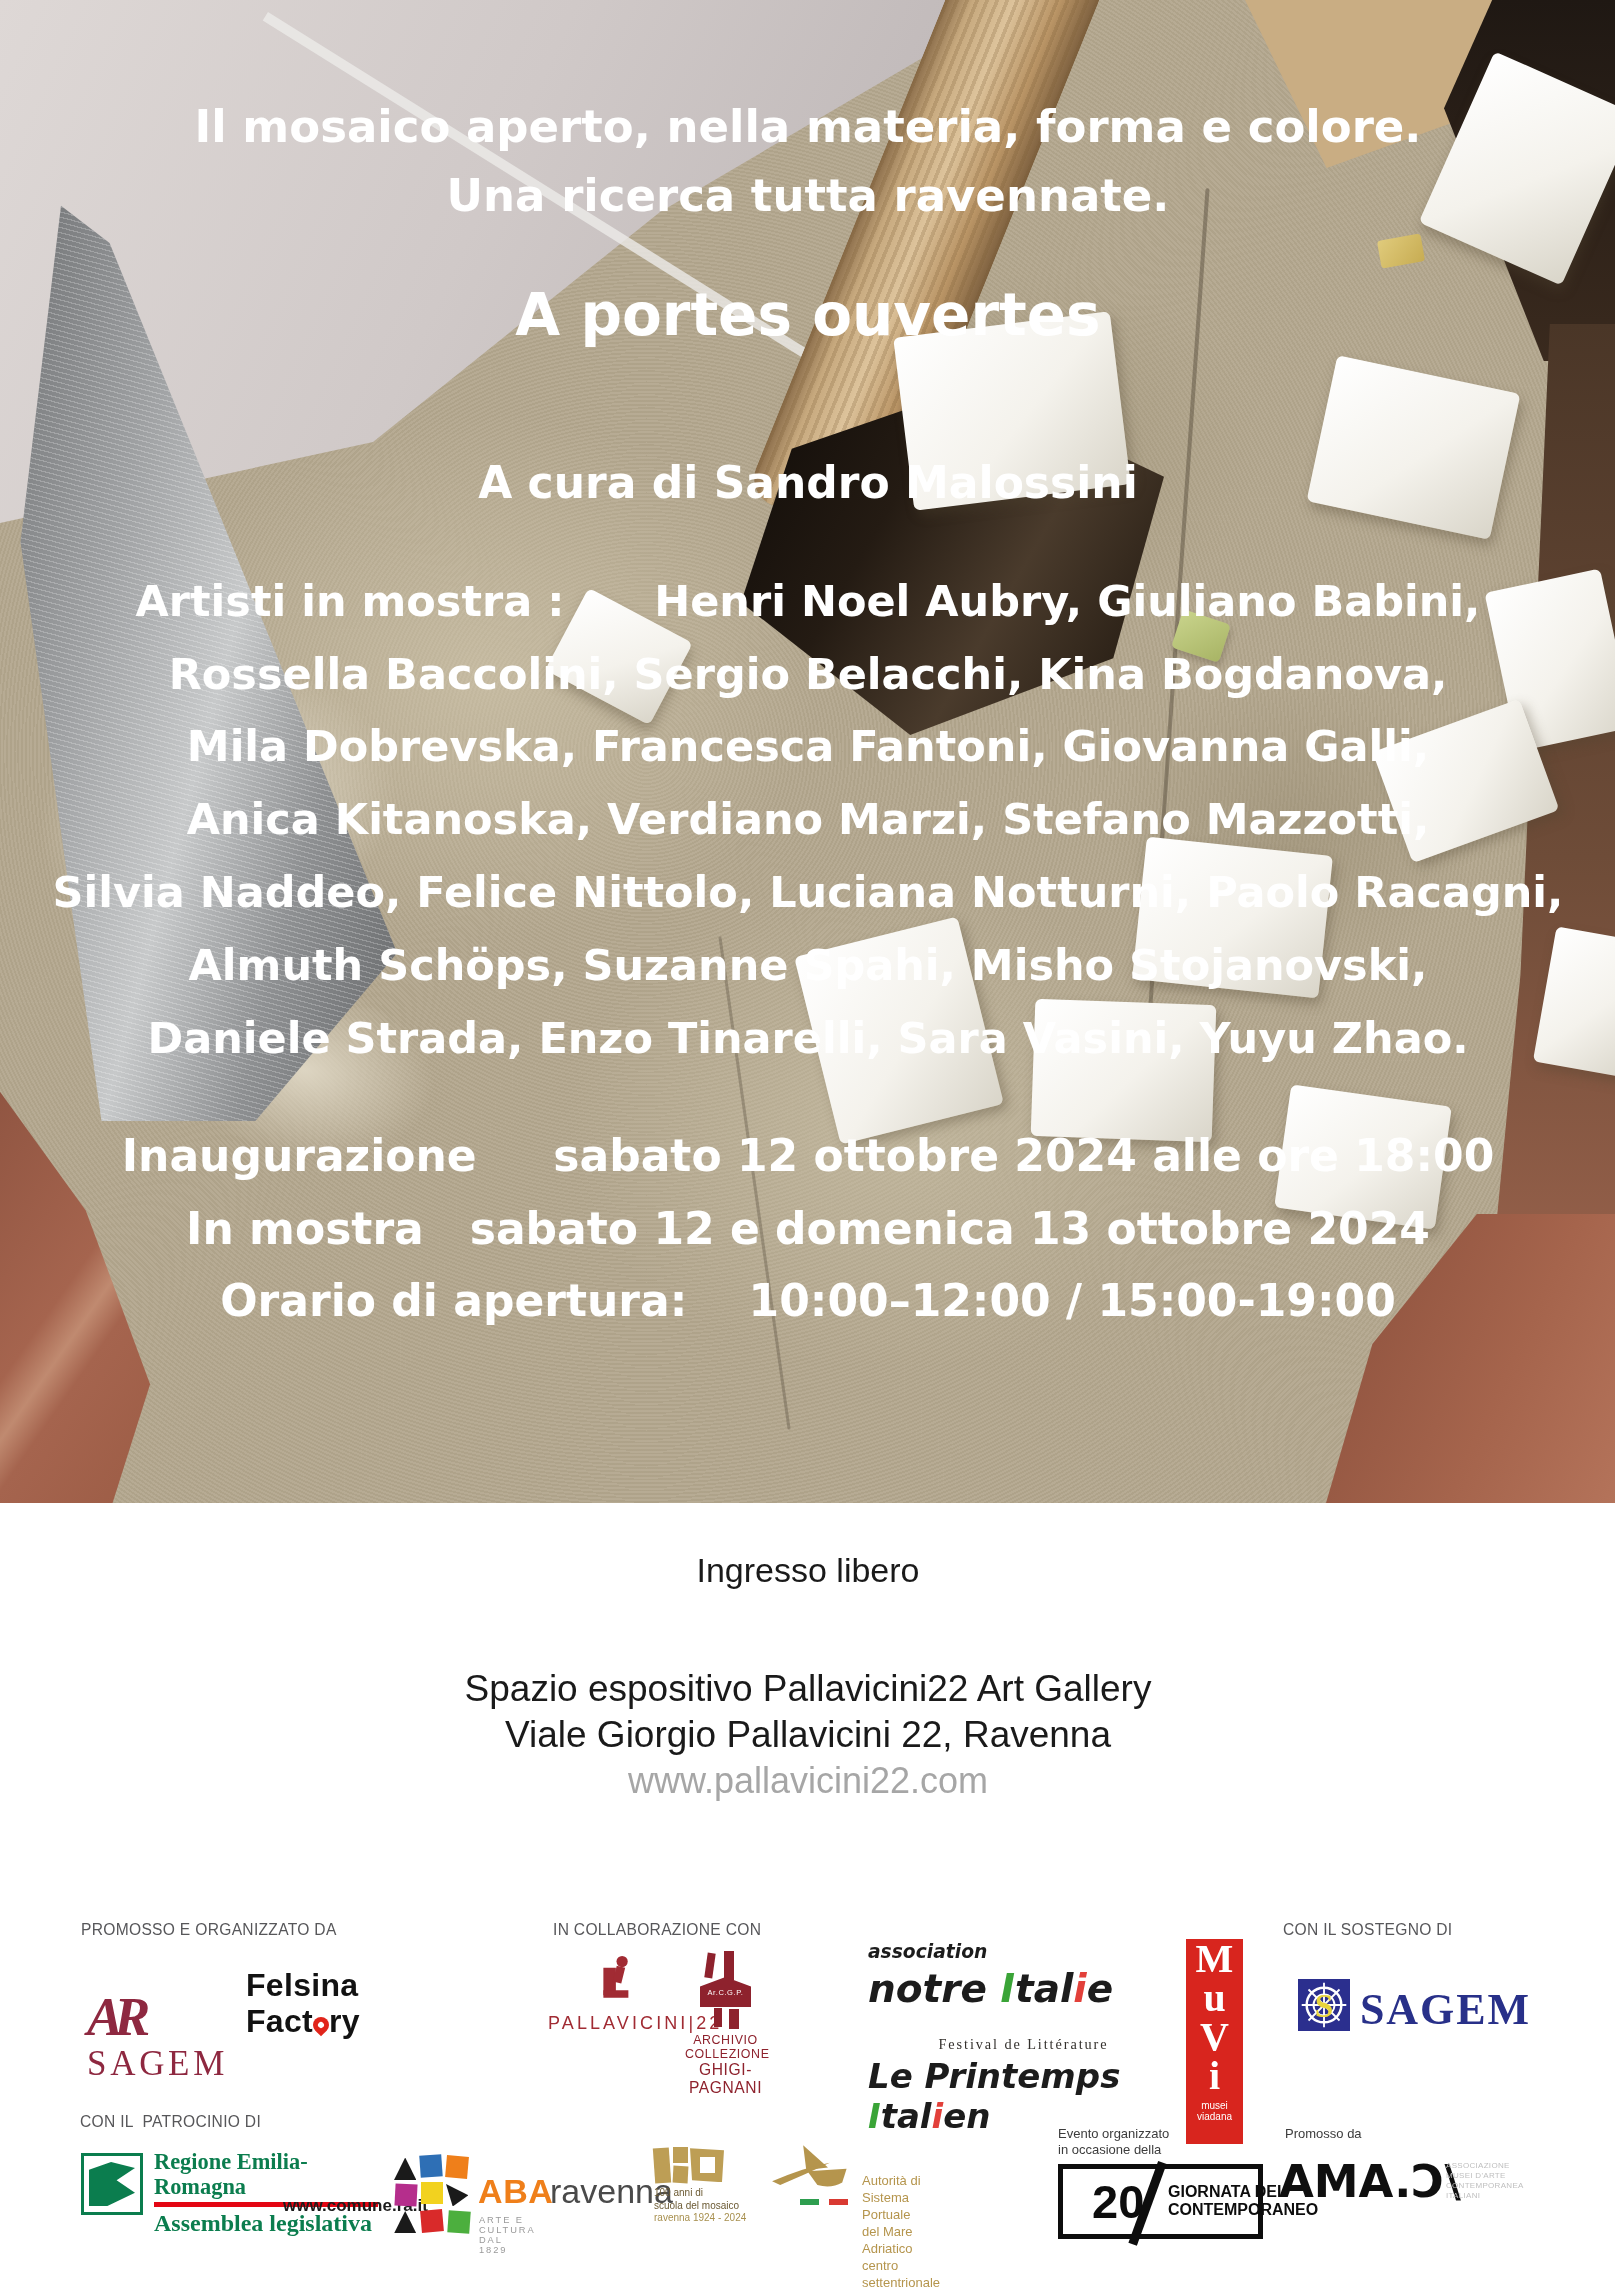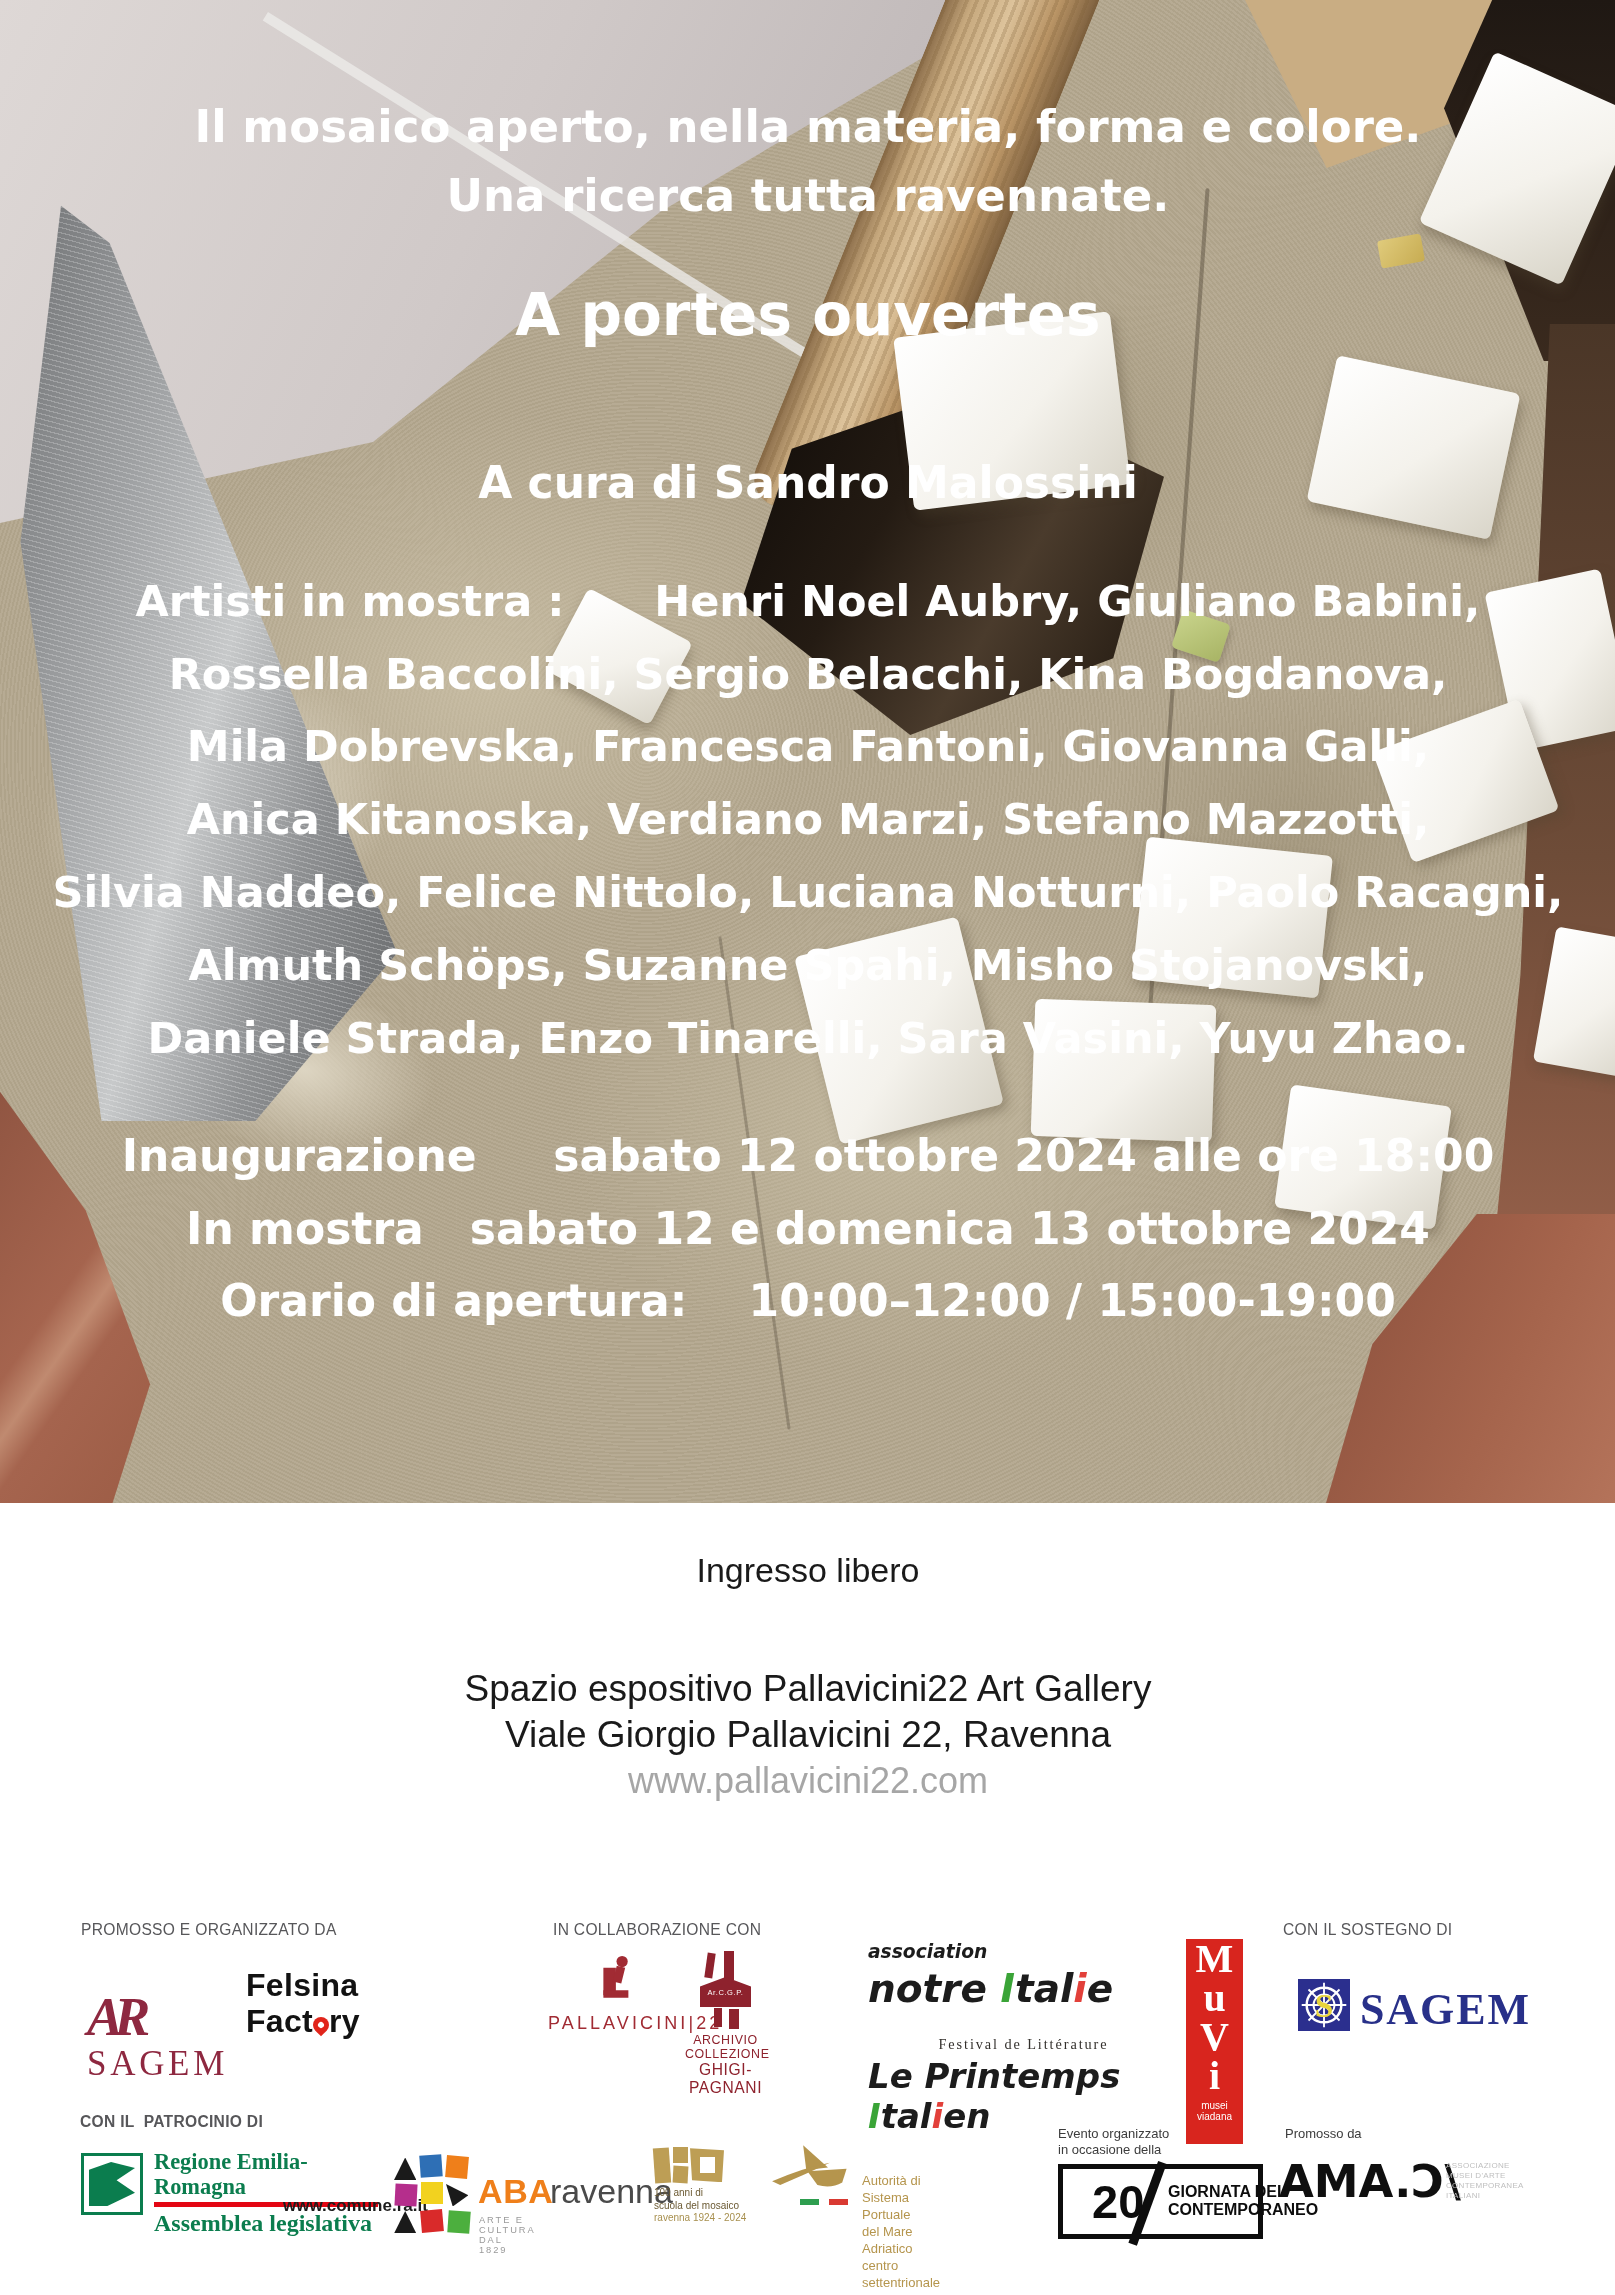--- a/index.html
+++ b/index.html
@@ -289,21 +289,21 @@
         <line x1="42" y1="6" x2="42" y2="78"></line>
           <line x1="6" y1="42" x2="78" y2="42"></line>
         <line x1="17" y1="17" x2="67" y2="67"></line>
           <line x1="67" y1="17" x2="17" y2="67"></line>
       </g>
       <text x="42" y="62" text-anchor="middle" font-family="Liberation Serif,serif" font-size="54" font-weight="bold" fill="#e8d43c">S</text>
     </svg>
     <div class="sagem-name">SAGEM</div>
   </div>
 
-  <div class="flabel" style="left:80px;top:2113px;font-weight:bold;">CON IL  PATROCINIO DI</div>
+  <div class="flabel" style="left:80px;top:2113px;">CON IL  PATROCINIO DI</div>
 
   <div class="regione">
     <div class="reg-sq">
         <div class="reg-shape"></div>
       </div>
     <div class="reg-text">
       <div class="reg-l1">Regione Emilia-Romagna</div>
       <div class="reg-bar"></div>
       <div class="reg-l2">Assemblea legislativa</div>
     </div>

